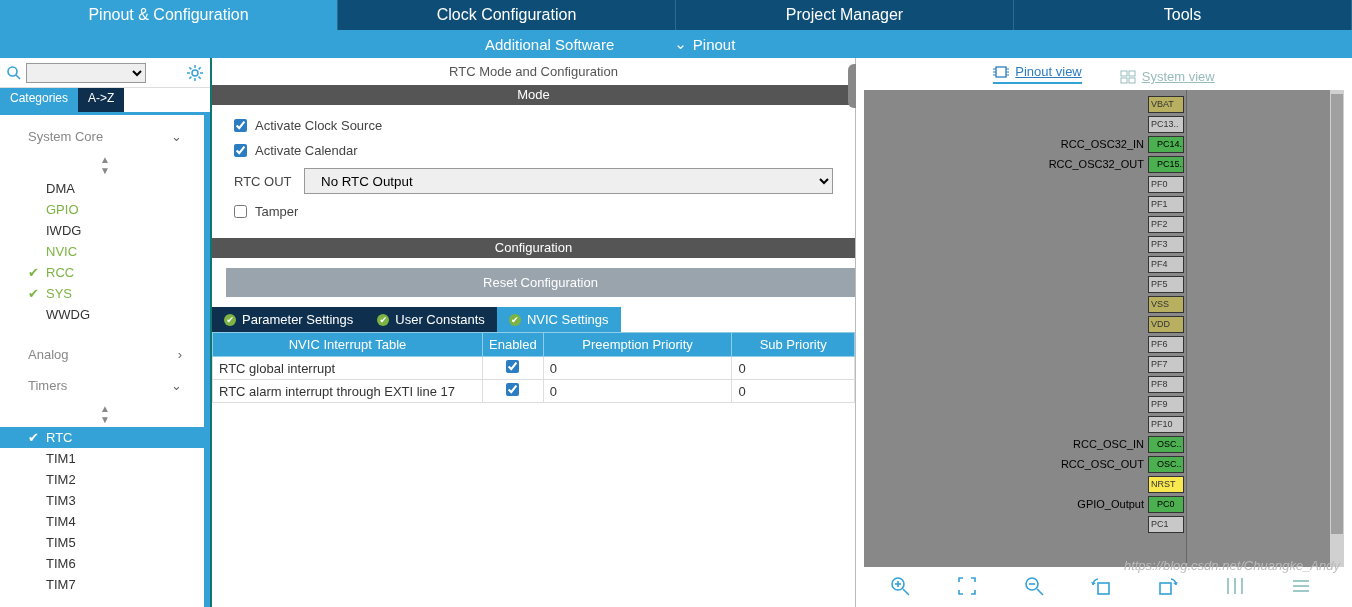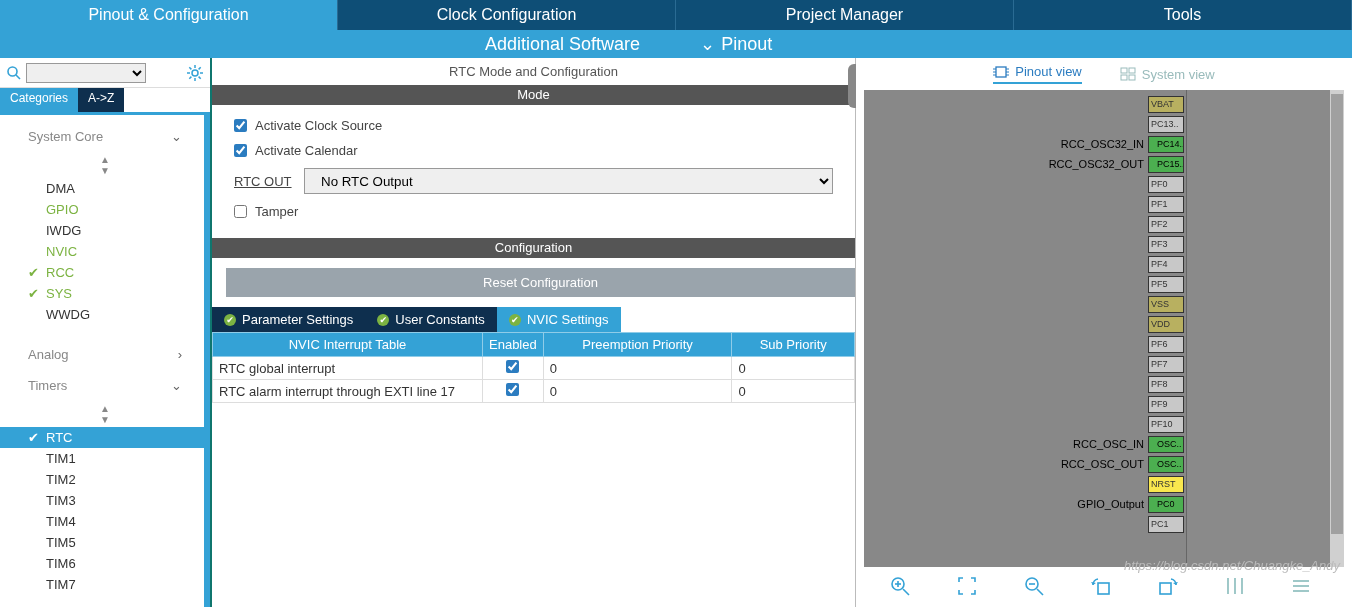--- a/index.html
+++ b/index.html
@@ -2,21 +2,21 @@
 <html><head>
 <meta charset="utf-8">
 <style>
 * { box-sizing: border-box; margin: 0; padding: 0; font-family: Arial, sans-serif; }
 body { width: 1352px; height: 607px; background: #f0f0f0; overflow: hidden; font-size: 13px; color: #333; }
 
 
 .top-tabs { display: flex; height: 30px; background: #0e4e76; }
 .top-tab { flex: 1; display: flex; align-items: center; justify-content: center; font-size: 16px; color: #fff; cursor: pointer; border-right: 1px solid #2a6b93; }
 .top-tab.active { background: #34a2d6; }
-.sub-bar { height: 28px; background: #34a2d6; display: flex; align-items: center; color: #fff; font-size: 18px; }
+.sub-bar { height: 28px; background: #34a2d6; display: flex; align-items: center; color: #fff; font-size: 15px; }
 .sub-bar .sub-left { margin-left: 485px; }
 .sub-bar .sub-sep { margin: 0 30px; }
 .sub-bar .chev { margin-right: 6px; }
 
 
 .cols { display: flex; height: calc(100% - 58px); }
 
 
 .left { width: 212px; background: #fff; border-right: 2px solid #0f766e; position: relative; display: flex; flex-direction: column; }
 .search-row { height: 30px; display: flex; align-items: center; padding: 0 6px; border-bottom: 1px solid #ddd; }
@@ -40,39 +40,39 @@
 
 
 .mid { width: 644px; background: #fff; position: relative; display: flex; flex-direction: column; border-right: 1px solid #bbb; }
 .mid .side-grip { position: absolute; right: -8px; top: 6px; width: 8px; height: 44px; background: #888; border-radius: 0 6px 6px 0; }
 .mid-title { text-align: center; padding: 6px 0; color: #555; }
 .mode-bar, .config-bar { background: #555; color: #fff; text-align: center; height: 20px; line-height: 20px; font-size: 13px; }
 .mode-body { padding: 8px 22px 14px 22px; }
 .chk-row { display: flex; align-items: center; padding: 5px 0; color: #444; }
 .chk-row input { margin-right: 8px; accent-color: #2b7cc0; }
 .rtc-out-row { display: flex; align-items: center; padding: 5px 0; }
-.rtc-out-row label { width: 70px; color: #444; text-decoration: underline; }
+.rtc-out-row label { width: 70px; color: #444; }
 .rtc-out-row select { flex: 1; height: 26px; border: 1px solid #999; padding: 0 12px; }
 .reset-btn { margin: 10px 0 0 14px; background: #9aa4ac; color: #fff; border: none; padding: 7px 18px; font-size: 13px; cursor: pointer; }
 .cfg-tabs { display: flex; margin-top: 10px; }
 .cfg-tab { padding: 5px 12px; font-size: 13px; cursor: pointer; display: flex; align-items: center; }
 .cfg-tab .dot { width: 12px; height: 12px; border-radius: 50%; background: #7cb342; margin-right: 6px; display: inline-flex; align-items: center; justify-content: center; color: #fff; font-size: 9px; }
 .cfg-tab.dark { background: #0e2f4e; color: #fff; }
 .cfg-tab.active { background: #34a2d6; color: #fff; }
 .nvic-table { width: 100%; border-collapse: collapse; }
 .nvic-table th { background: #34a2d6; color: #fff; font-weight: normal; padding: 4px 6px; border: 1px solid #8fcce8; font-size: 13px; }
 .nvic-table td { border: 1px solid #ddd; padding: 3px 6px; font-size: 13px; }
 .nvic-table td.center { text-align: center; }
 .nvic-table input[type=checkbox] { accent-color: #2b7cc0; }
 
 
 .right { flex: 1; background: #fff; display: flex; flex-direction: column; position: relative; }
 .right .side-grip-l { position: absolute; left: -8px; top: 6px; width: 8px; height: 44px; background: #888; border-radius: 6px 0 0 6px; }
 .view-tabs { display: flex; justify-content: center; gap: 38px; padding: 6px 0; }
-.view-tab { display: flex; align-items: center; gap: 6px; font-size: 13px; cursor: pointer; }
+.view-tab { display: flex; align-items: flex-end; gap: 6px; font-size: 13px; cursor: pointer; text-decoration: underline; }
 .view-tab.active { color: #2b7cc0; border-bottom: 2px solid #34a2d6; padding-bottom: 3px; }
 .view-tab.inactive { color: #9bb; }
 .view-tab .vicon { width: 16px; height: 14px; }
 .chip-area { flex: 1; background: #888; position: relative; margin: 0 8px; overflow: hidden; }
 .pin-stack { position: absolute; right: 160px; top: 4px; }
 .pin-row { display: flex; align-items: center; justify-content: flex-end; height: 20px; }
 .pin-label { font-size: 11px; color: #000; margin-right: 4px; font-family: Arial; }
 .pin-box { width: 36px; height: 17px; border: 1px solid #333; font-size: 9px; display: flex; align-items: center; padding: 0 2px; overflow: hidden; }
 .pin-box.gray { background: #c8c8c8; }
 .pin-box.green { background: #4caf50; color: #000; padding-left: 8px; }

